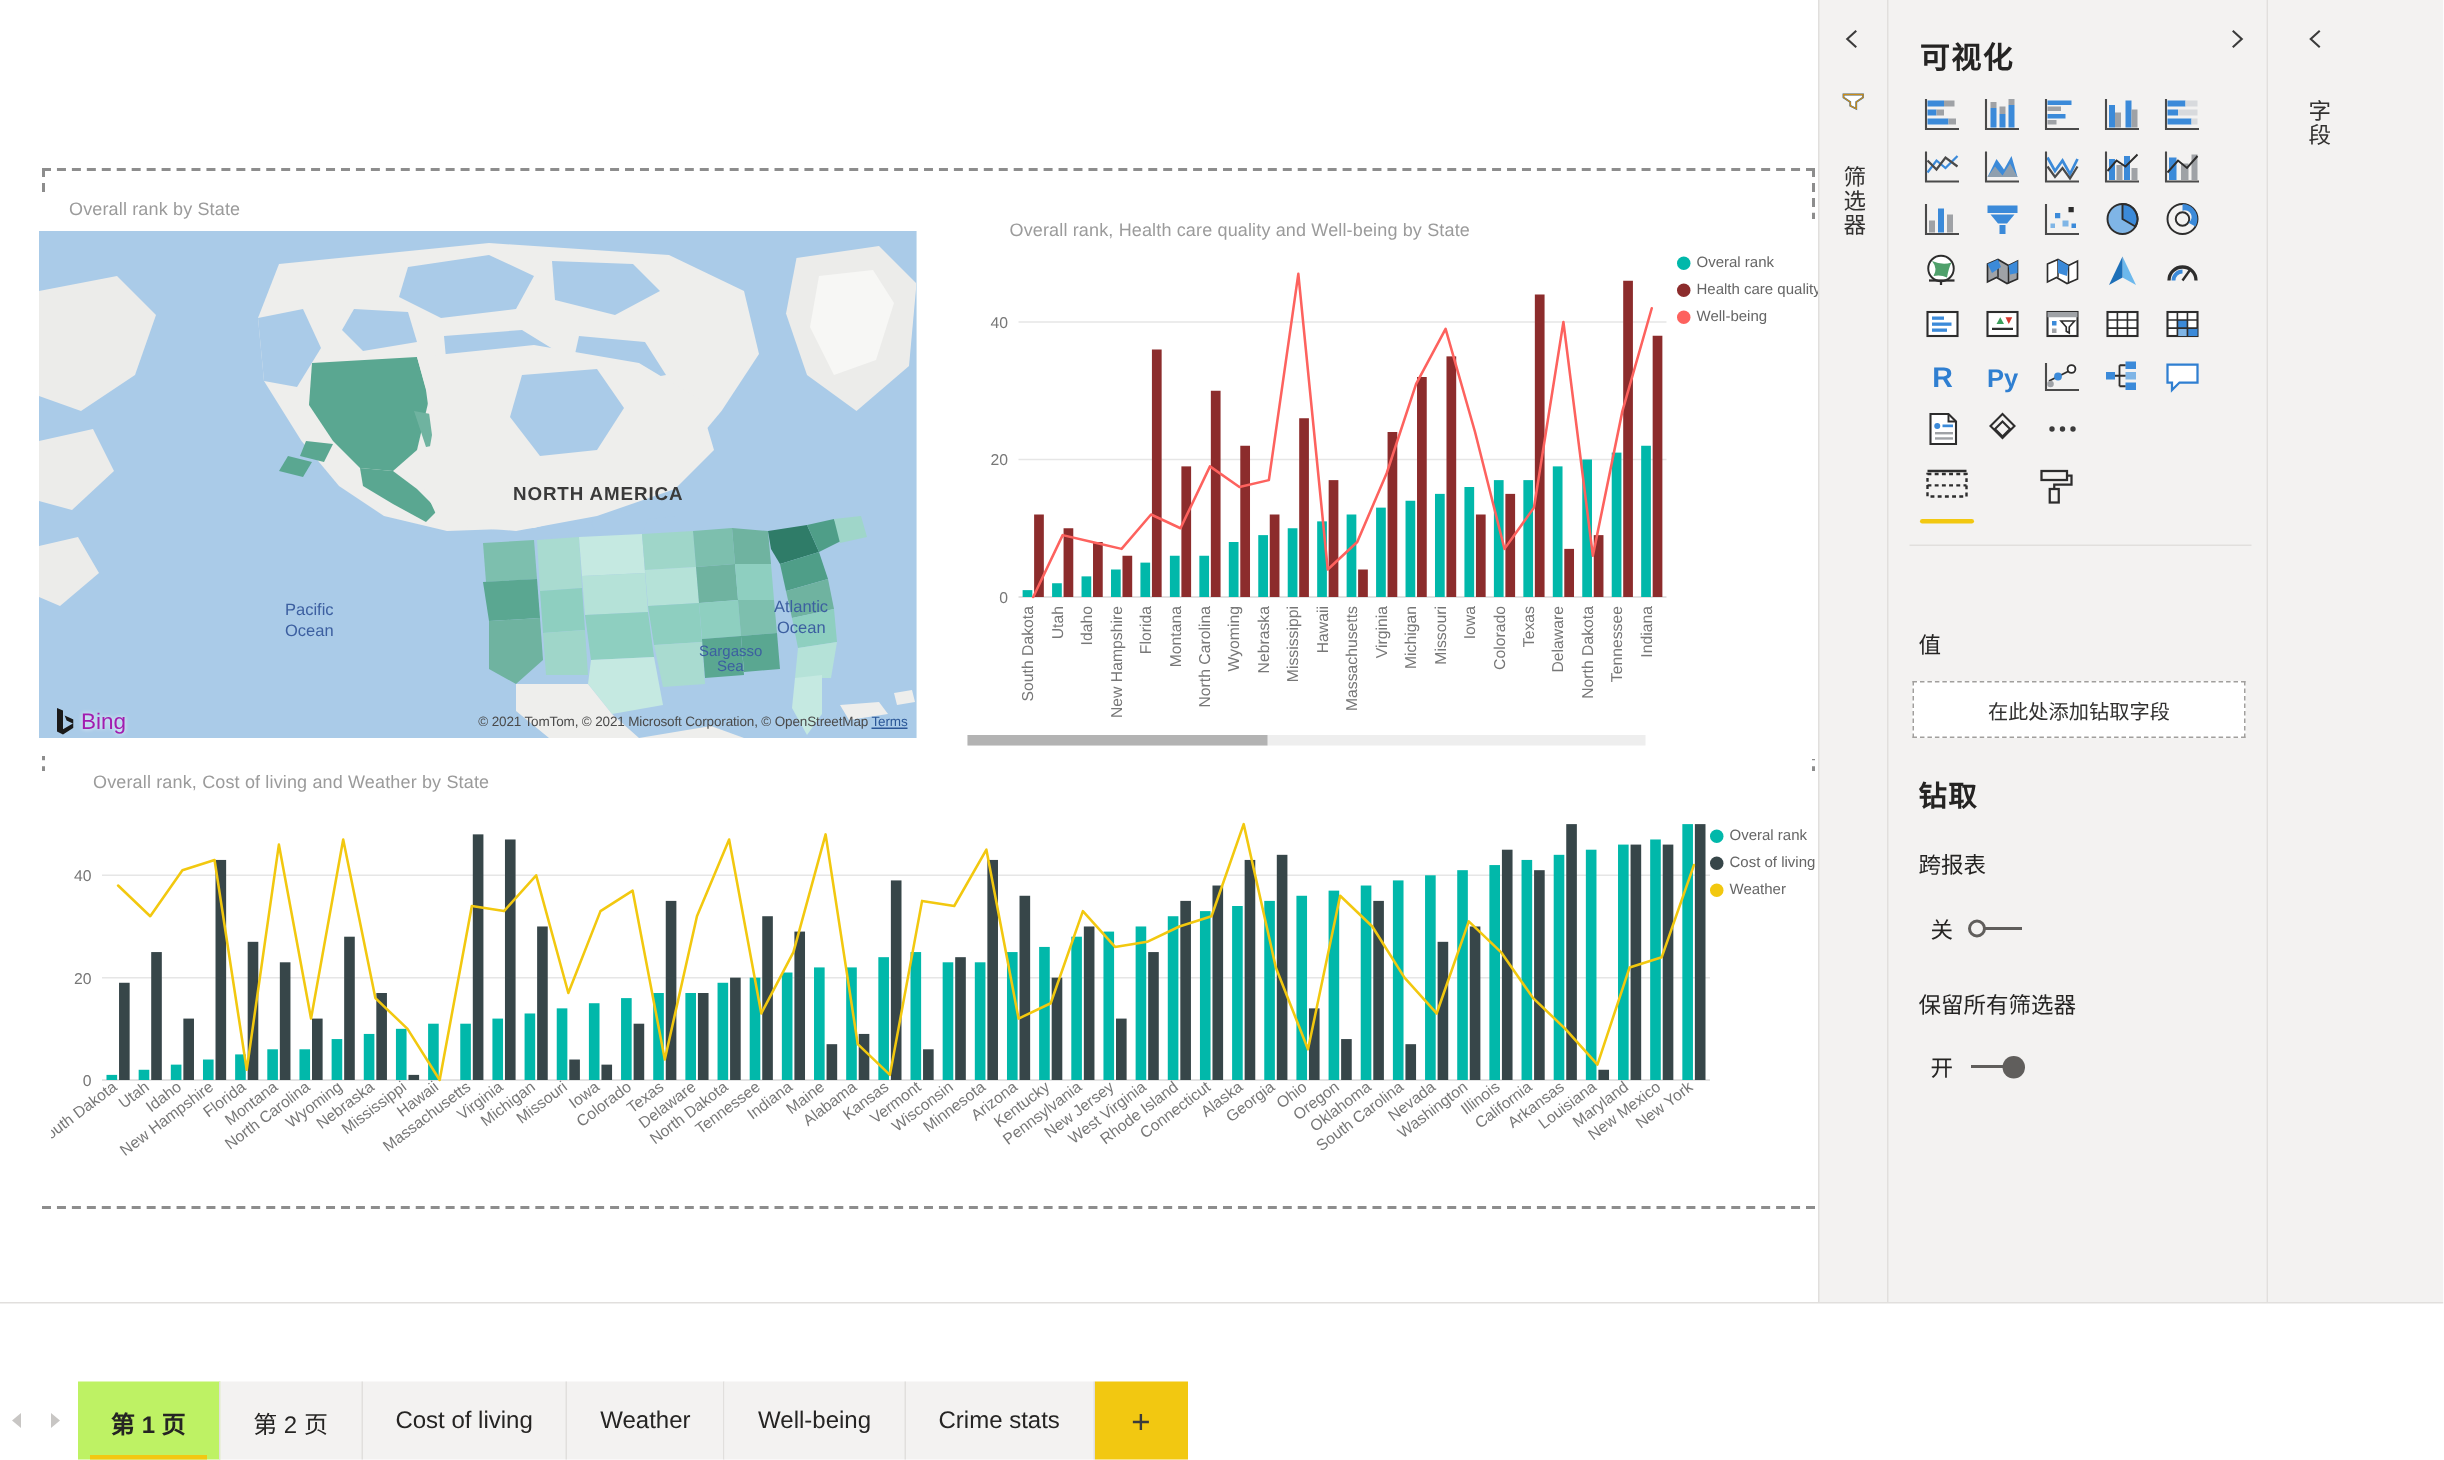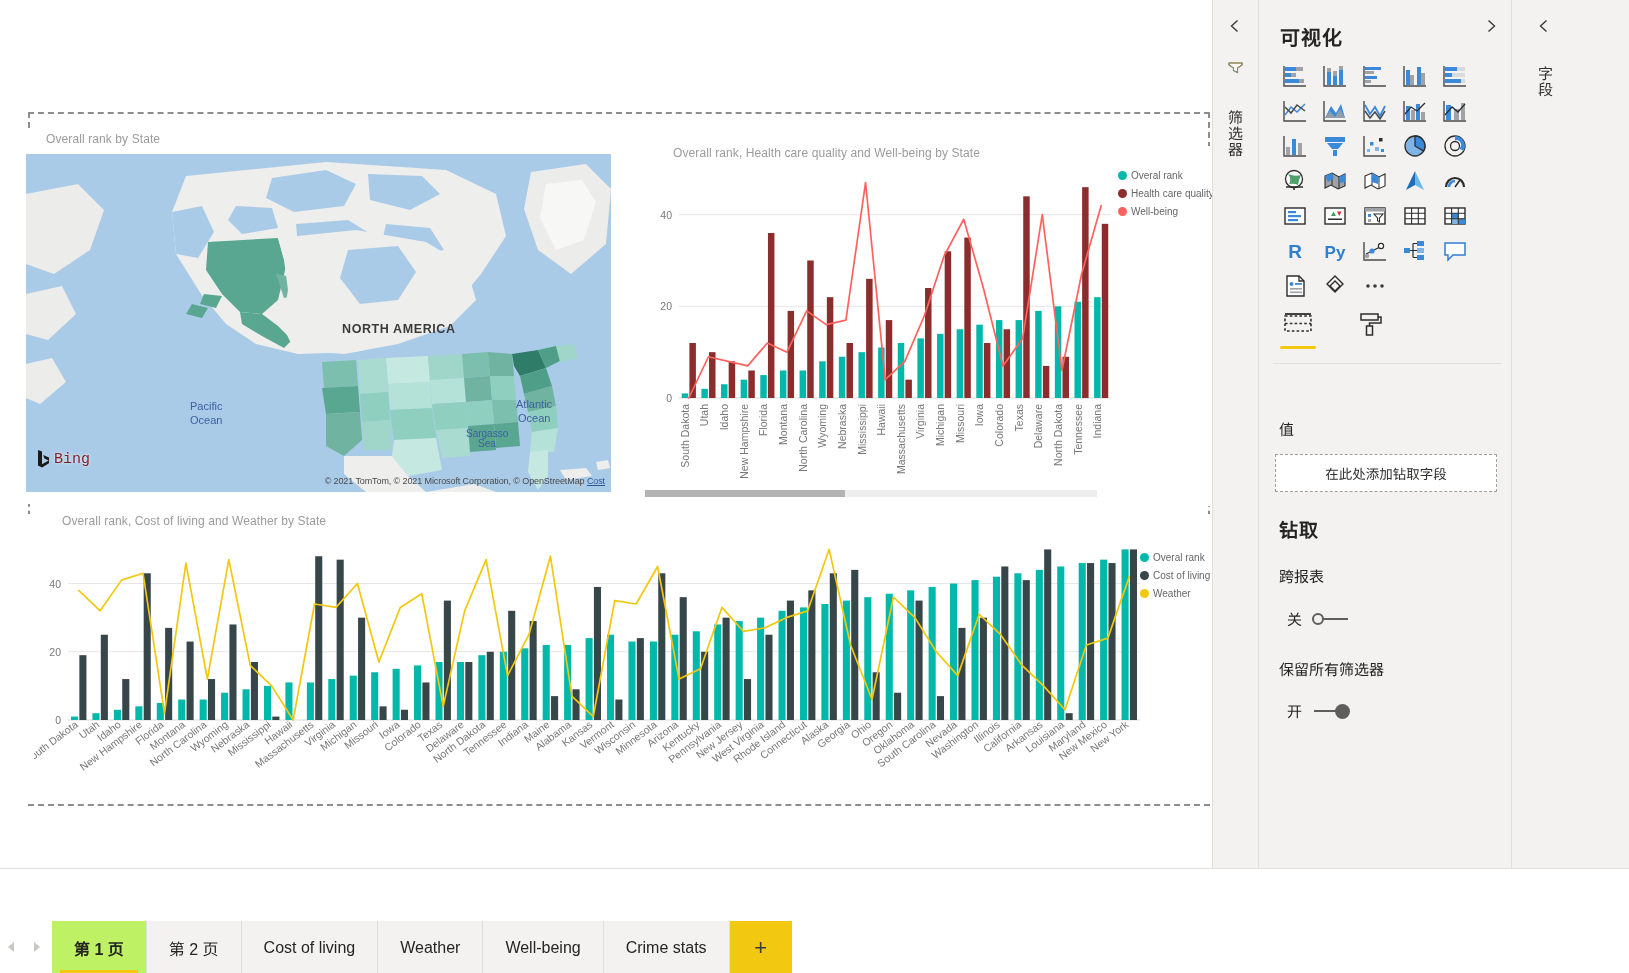--- a/index.html
+++ b/index.html
@@ -31,22 +31,22 @@
 
   
   #map-visual{left:-16px;top:18px;width:598px;height:372px;}
   #map-visual .visual-title{position:absolute;left:12px;top:0px;}
   .map-frame{
     position:absolute;left:12px;top:22px;width:585px;height:338px;
     overflow:hidden;background:#aacbe8;
   }
   .map-svg{position:absolute;left:0;top:0;}
   .bing-logo{
-    position:absolute;left:12px;bottom:24px;display:flex;align-items:center;
-    color:#7f1d1d;font-size:15px;font-family:Liberation Mono, monospace;
+    position:absolute;left:12px;bottom:2px;display:flex;align-items:center;
+    color:#a21caf;font-size:15px;font-family:Liberation Sans, sans-serif;
     text-shadow:0 0 3px rgba(255,255,255,.9);
   }
   .bing-mark{
     width:11px;height:18px;margin-right:5px;position:relative;display:inline-block;
   }
   .map-attrib{
     position:absolute;right:6px;bottom:6px;color:#4a4a4a;font-size:9px;
     font-family:"Liberation Sans",sans-serif;letter-spacing:-.1px;white-space:nowrap;
   }
   .map-attrib .lnk{color:#2b5797;text-decoration:underline;}
@@ -276,21 +276,21 @@
           <div class="bing-logo">
             <span class="bing-mark">
               <svg width="11" height="18" viewBox="0 0 11 18">
                   <path d="M0 0 L4 1.6 L4 14.2 L10.6 10.4 L6.4 8.4 L5.1 5 L11 7.6 L11 13.2 L4 17.6 L0 15.6 Z" fill="#1a1a1a"></path>
                 </svg>
             </span>
             <span>Bing</span>
           </div>
           <div class="map-attrib">
             <span>© 2021 TomTom, © 2021 Microsoft Corporation, © OpenStreetMap</span>
-            <span class="lnk">Cost</span>
+            <span class="lnk">Terms</span>
           </div>
         </div>
       </div>
 
       <div class="visual" id="combo-top">
         <div class="visual-title">Overall rank, Health care quality and Well-being by State</div>
         <svg class="plot" id="plot-top" width="470" height="330" style="left:22px;top:18px;">
             <text x="27" y="238" text-anchor="end" class="tick-text">0</text>
             <line x1="34" y1="142.33333333333331" x2="466" y2="142.33333333333331" class="gridline"></line>
             <text x="27" y="146.33333333333331" text-anchor="end" class="tick-text">20</text>

